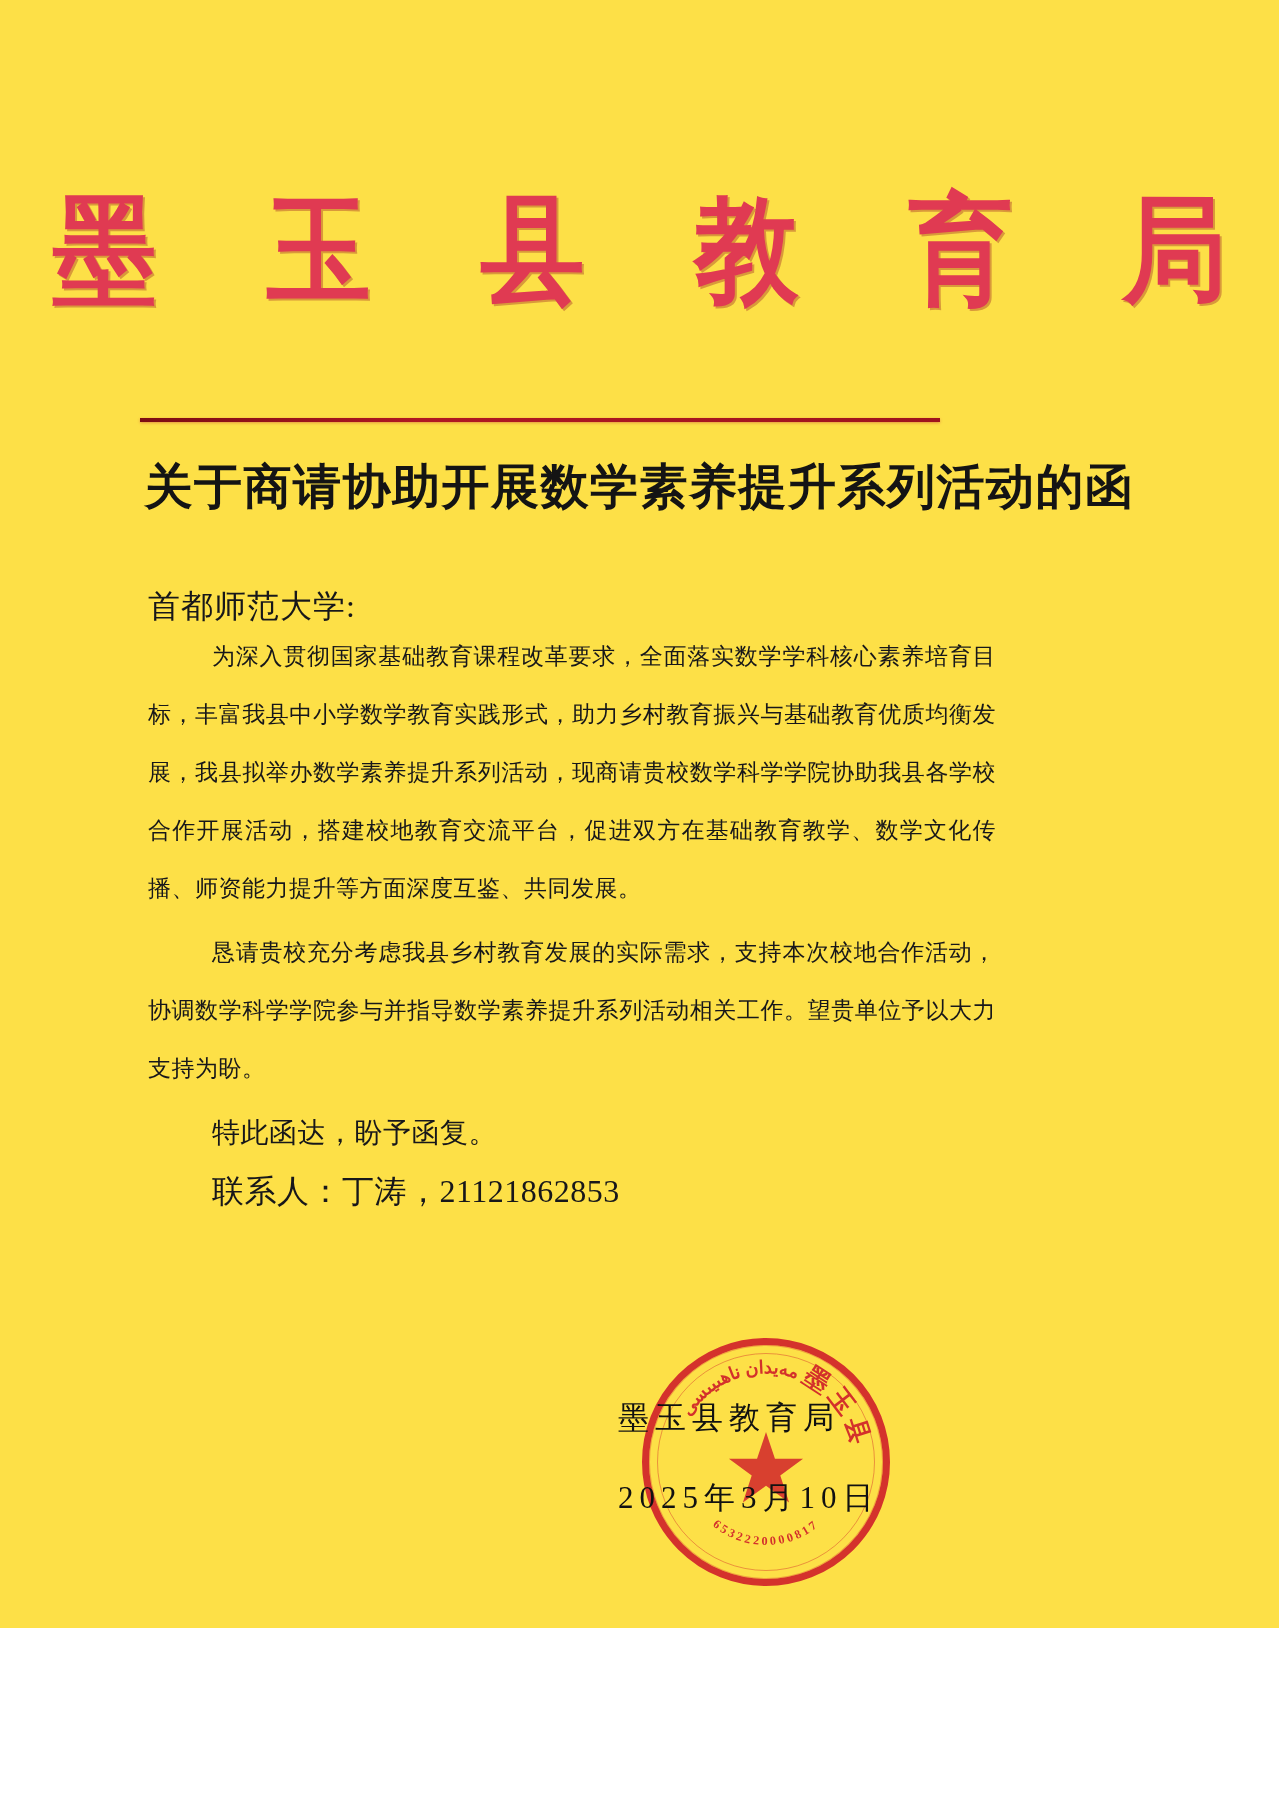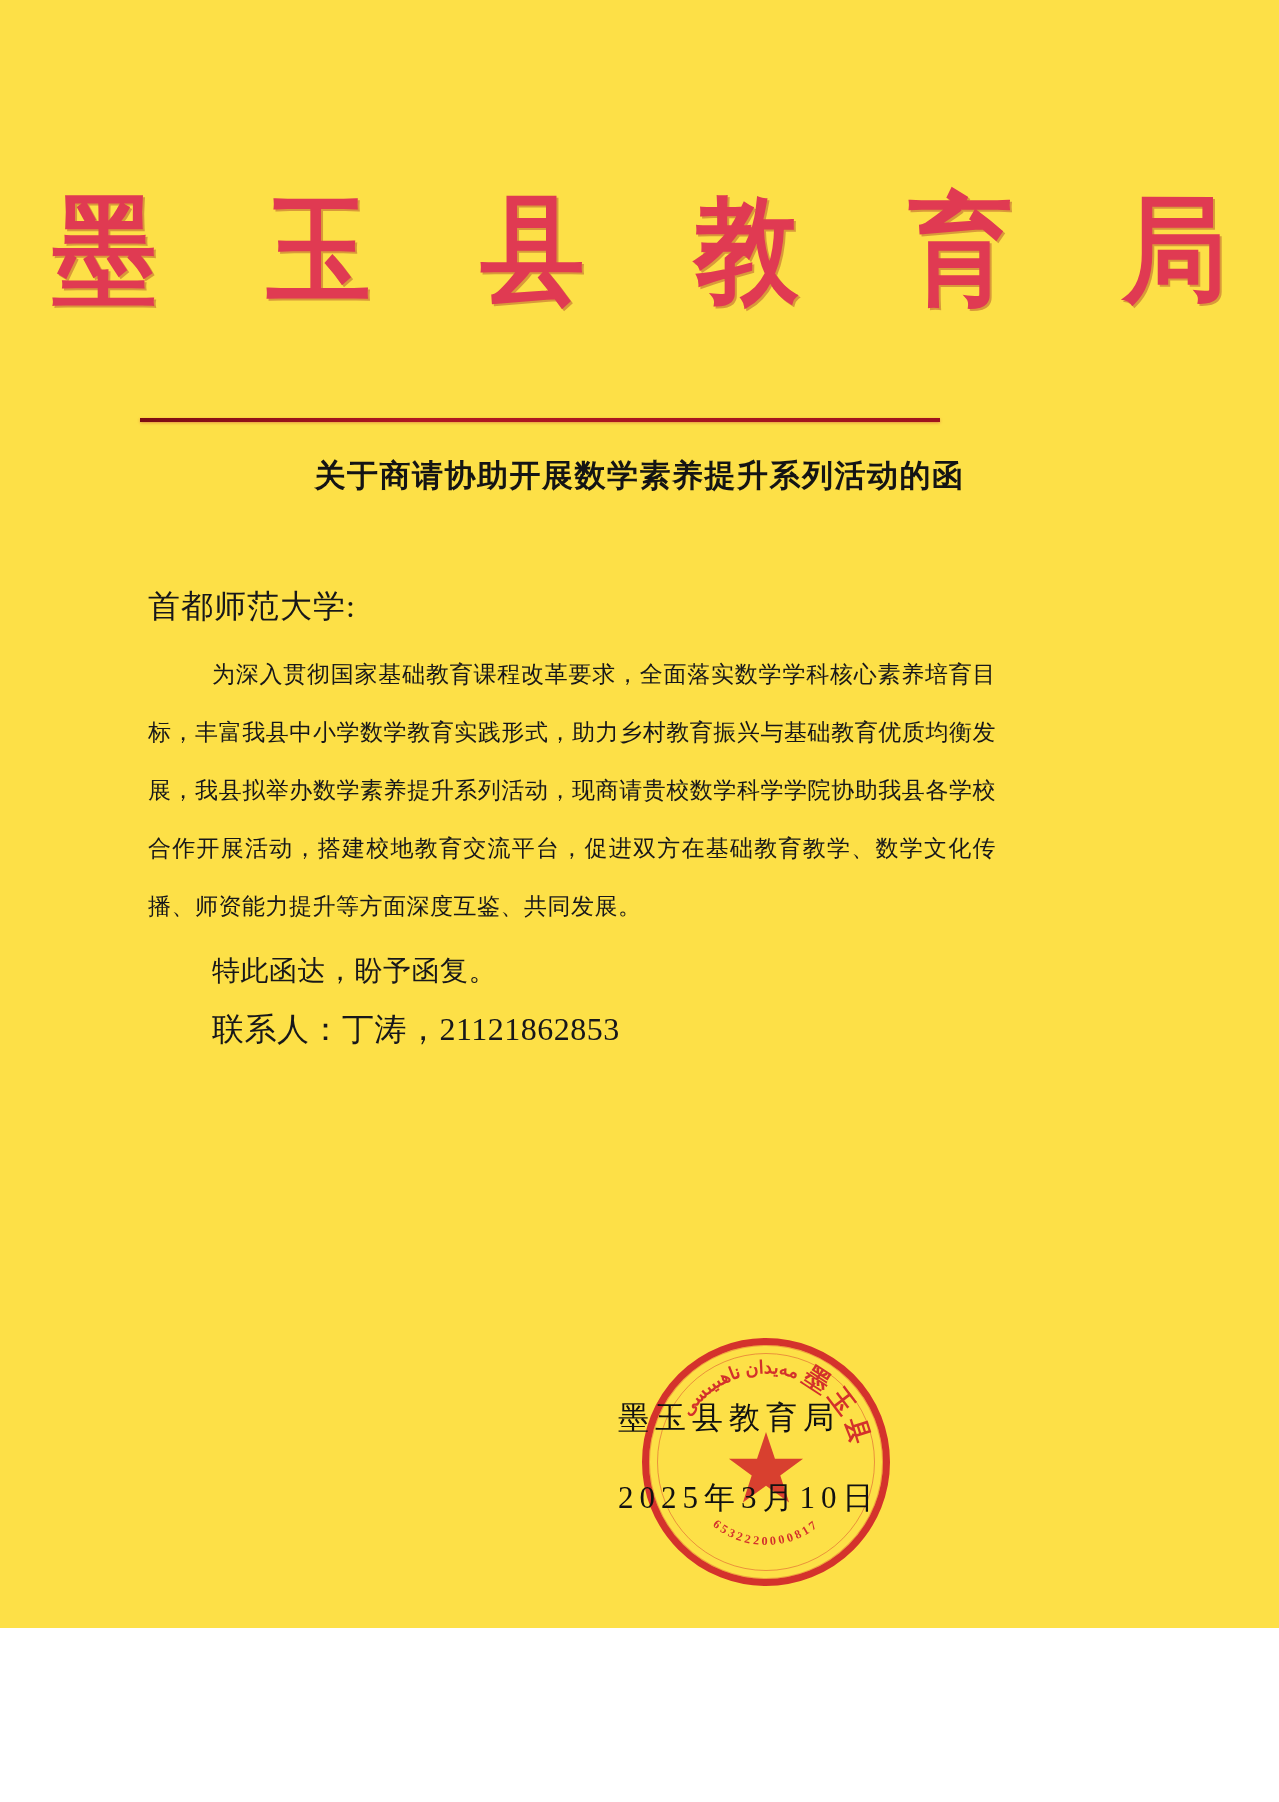--- a/index.html
+++ b/index.html
@@ -48,37 +48,37 @@
     box-shadow: 0 1px 3px rgba(200,60,60,0.45);
   }
   
   .doc-title {
     position: absolute;
     left: 0;
     top: 455px;
     width: 100%;
     text-align: center;
     font-family: "Liberation Serif", "DejaVu Serif", serif;
-    font-size: 31px;
+    font-size: 48px;
     font-weight: 700;
     color: #141414;
     letter-spacing: 1.5px;
   }
   
   .body-block {
     position: absolute;
     left: 148px;
     top: 585px;
     width: 848px;
   }
   .recipient {
     font-size: 32px;
     line-height: 1.35;
     color: #17171a;
-    margin-bottom: 18px;
+    margin-bottom: 0;
     letter-spacing: 1px;
   }
   .para {
     font-size: 23px;
     line-height: 58px;
     color: #17171a;
     text-align: justify;
     text-justify: inter-ideograph;
     text-indent: 64px;
     margin: 0 0 6px 0;
@@ -177,20 +177,21 @@
   </div>
   <div class="header-rule"></div>
 
   <div class="doc-title">关于商请协助开展数学素养提升系列活动的函</div>
 
   <div class="body-block">
     <div class="recipient">首都师范大学:</div>
 
     <p class="para">为深入贯彻国家基础教育课程改革要求，全面落实数学学科核心素养培育目标，丰富我县中小学数学教育实践形式，助力乡村教育振兴与基础教育优质均衡发展，我县拟举办数学素养提升系列活动，现商请贵校数学科学学院协助我县各学校合作开展活动，搭建校地教育交流平台，促进双方在基础教育教学、数学文化传播、师资能力提升等方面深度互鉴、共同发展。</p>
 
+    <p class="para">恳请贵校充分考虑我县乡村教育发展的实际需求，支持本次校地合作活动，协调数学科学学院参与并指导数学素养提升系列活动相关工作。望贵单位予以大力支持为盼。</p>
 
     <p class="closing">特此函达，盼予函复。</p>
 
     <p class="contact">联系人：丁涛，21121862853</p>
   </div>
 
   <div class="sign-area">
 
     <div class="seal">
       <div class="seal-inner-ring"></div>

